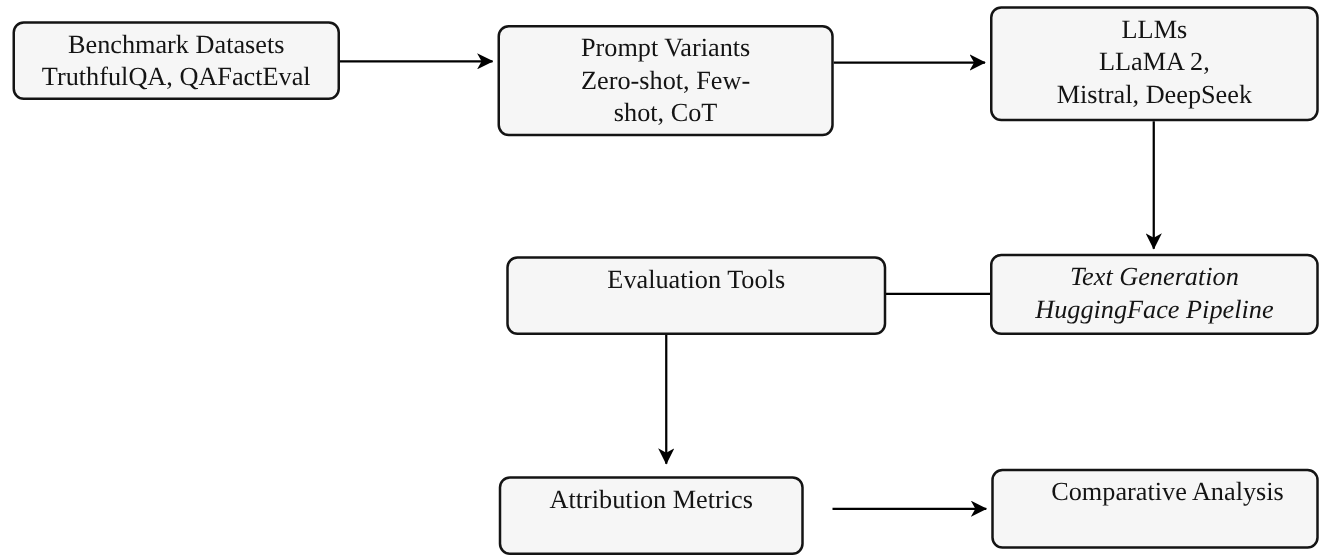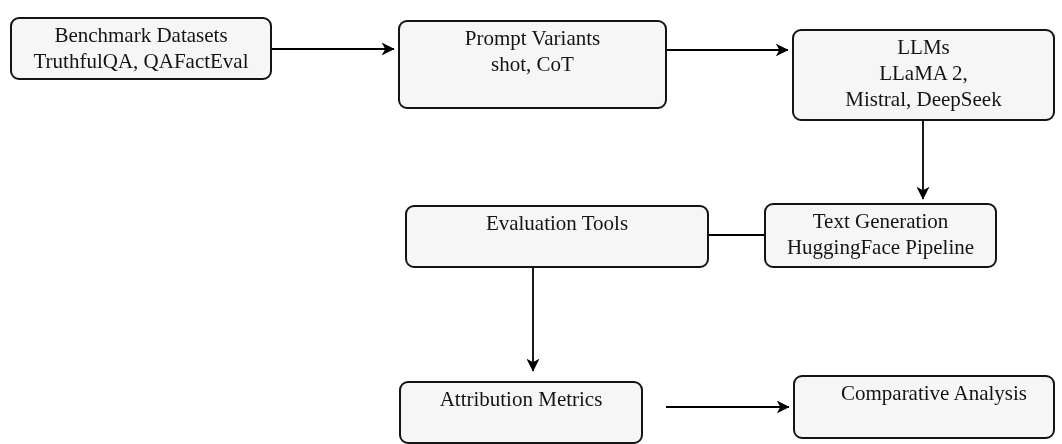--- a/index.html
+++ b/index.html
@@ -35,22 +35,22 @@
     text-align: center;
     padding-top: 3px;
   }
   .node .line {
     display: block;
     white-space: nowrap;
   }
   
   #n-benchmark     { left: 10px;  top: 17px;  width: 262px; height: 63px; }
   #n-prompt        { left: 398px; top: 4px;   width: 269px; height: 89px; margin-top: 16px; }
-  #n-llms          { left: 792px; top: 5px;   width: 263px; height: 92px; margin-top: 24px; }
-  #n-textgen       { left: 764px; top: 203px; width: 233px; height: 65px; }
+  #n-llms          { left: 792px; top: 5px;   width: 263px; height: 92px; }
+  #n-textgen       { left: 792px; top: 203px; width: 263px; height: 65px; font-style: italic; }
   #n-evaltools     { left: 405px; top: 205px; width: 304px; height: 63px; }
   #n-attribution   { left: 399px; top: 381px; width: 244px; height: 63px; }
   #n-comparative   { left: 793px; top: 375px; width: 262px; height: 64px; padding-left: 20px; }
 </style>
 </head>
 <body>
 
 <div id="canvas">
 
   <svg id="edges" width="1062" height="444" viewBox="0 0 1062 444" xmlns="http://www.w3.org/2000/svg">
@@ -67,20 +67,21 @@
     <line x1="666" y1="407" x2="789" y2="407" stroke="#000" stroke-width="1.8" marker-end="url(#arrowhead)"></line>
   </svg>
 
   <div class="node" id="n-benchmark">
     <span class="line">Benchmark Datasets</span>
     <span class="line">TruthfulQA, QAFactEval</span>
   </div>
 
   <div class="node" id="n-prompt">
     <span class="line">Prompt Variants</span>
+    <span class="line">Zero-shot, Few-</span>
     <span class="line">shot, CoT</span>
   </div>
 
   <div class="node" id="n-llms">
     <span class="line">LLMs</span>
     <span class="line">LLaMA 2,</span>
     <span class="line">Mistral, DeepSeek</span>
   </div>
 
   <div class="node" id="n-textgen">

